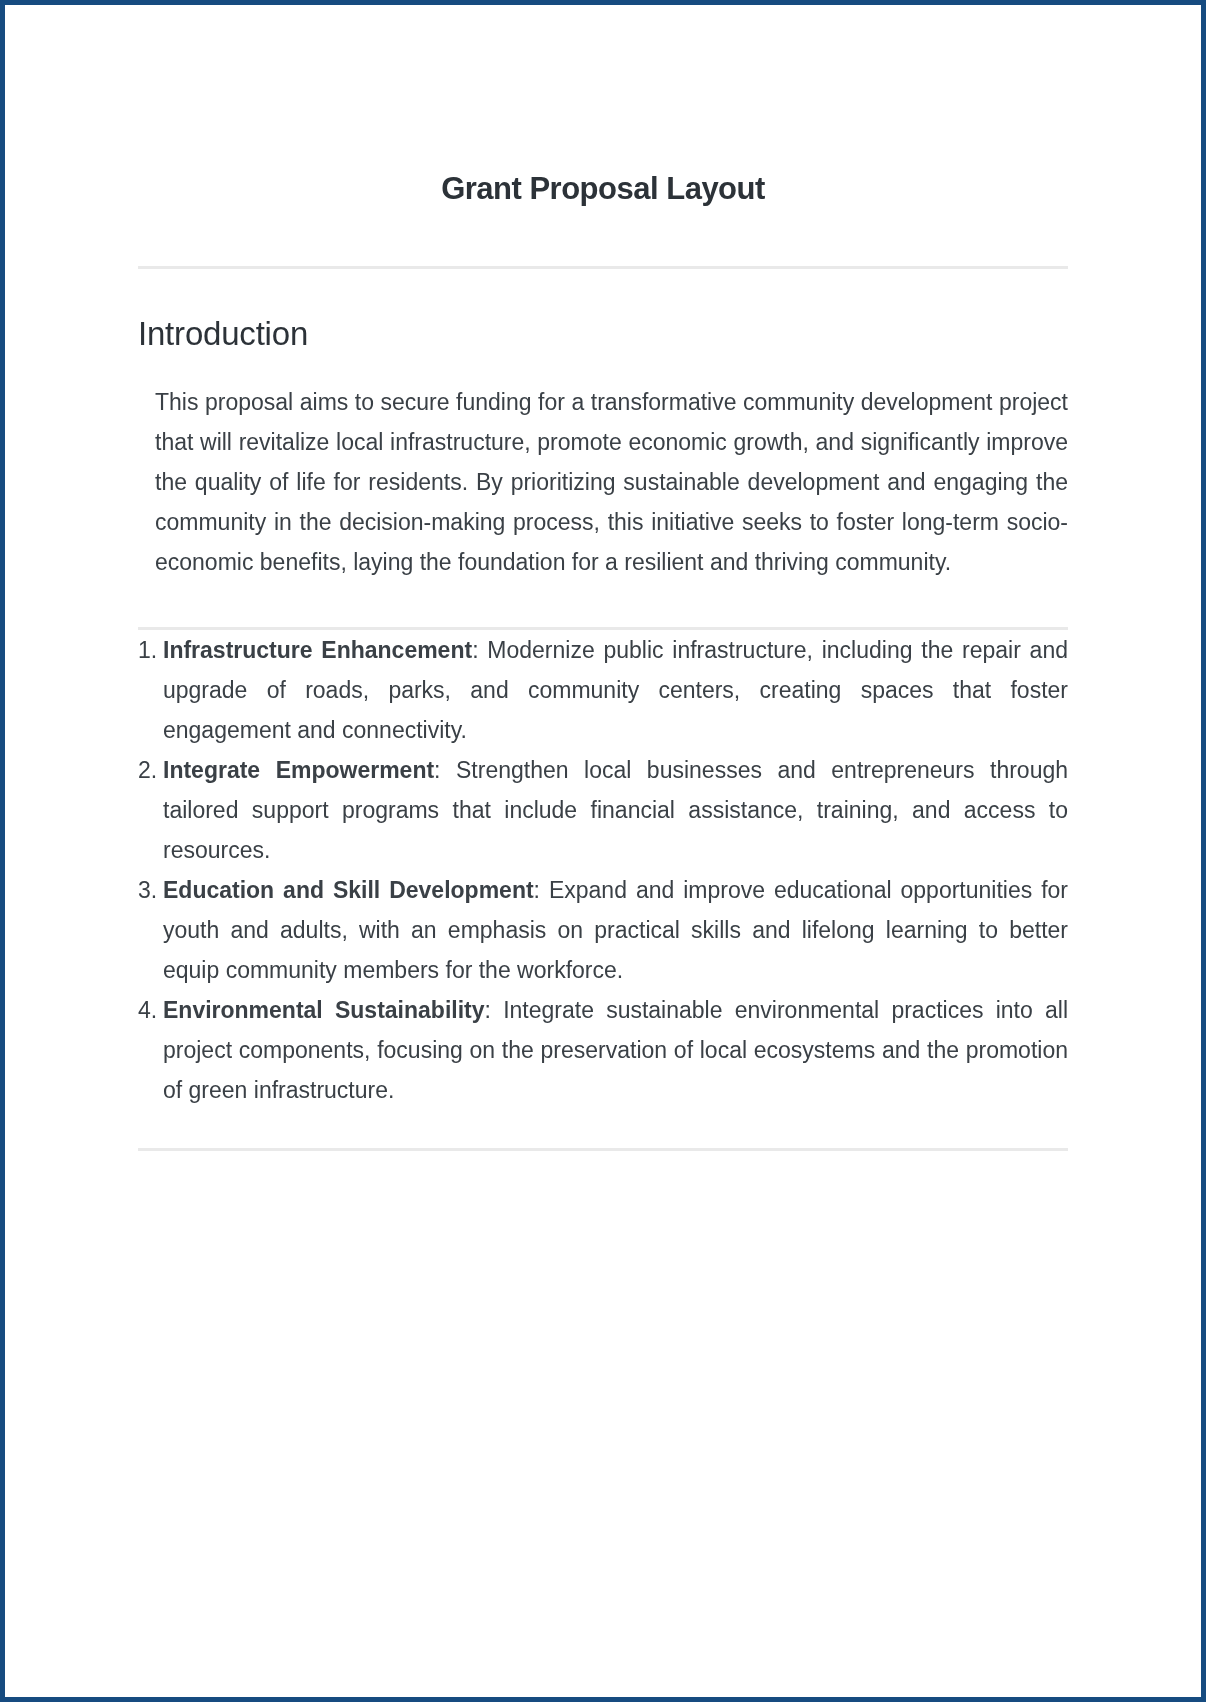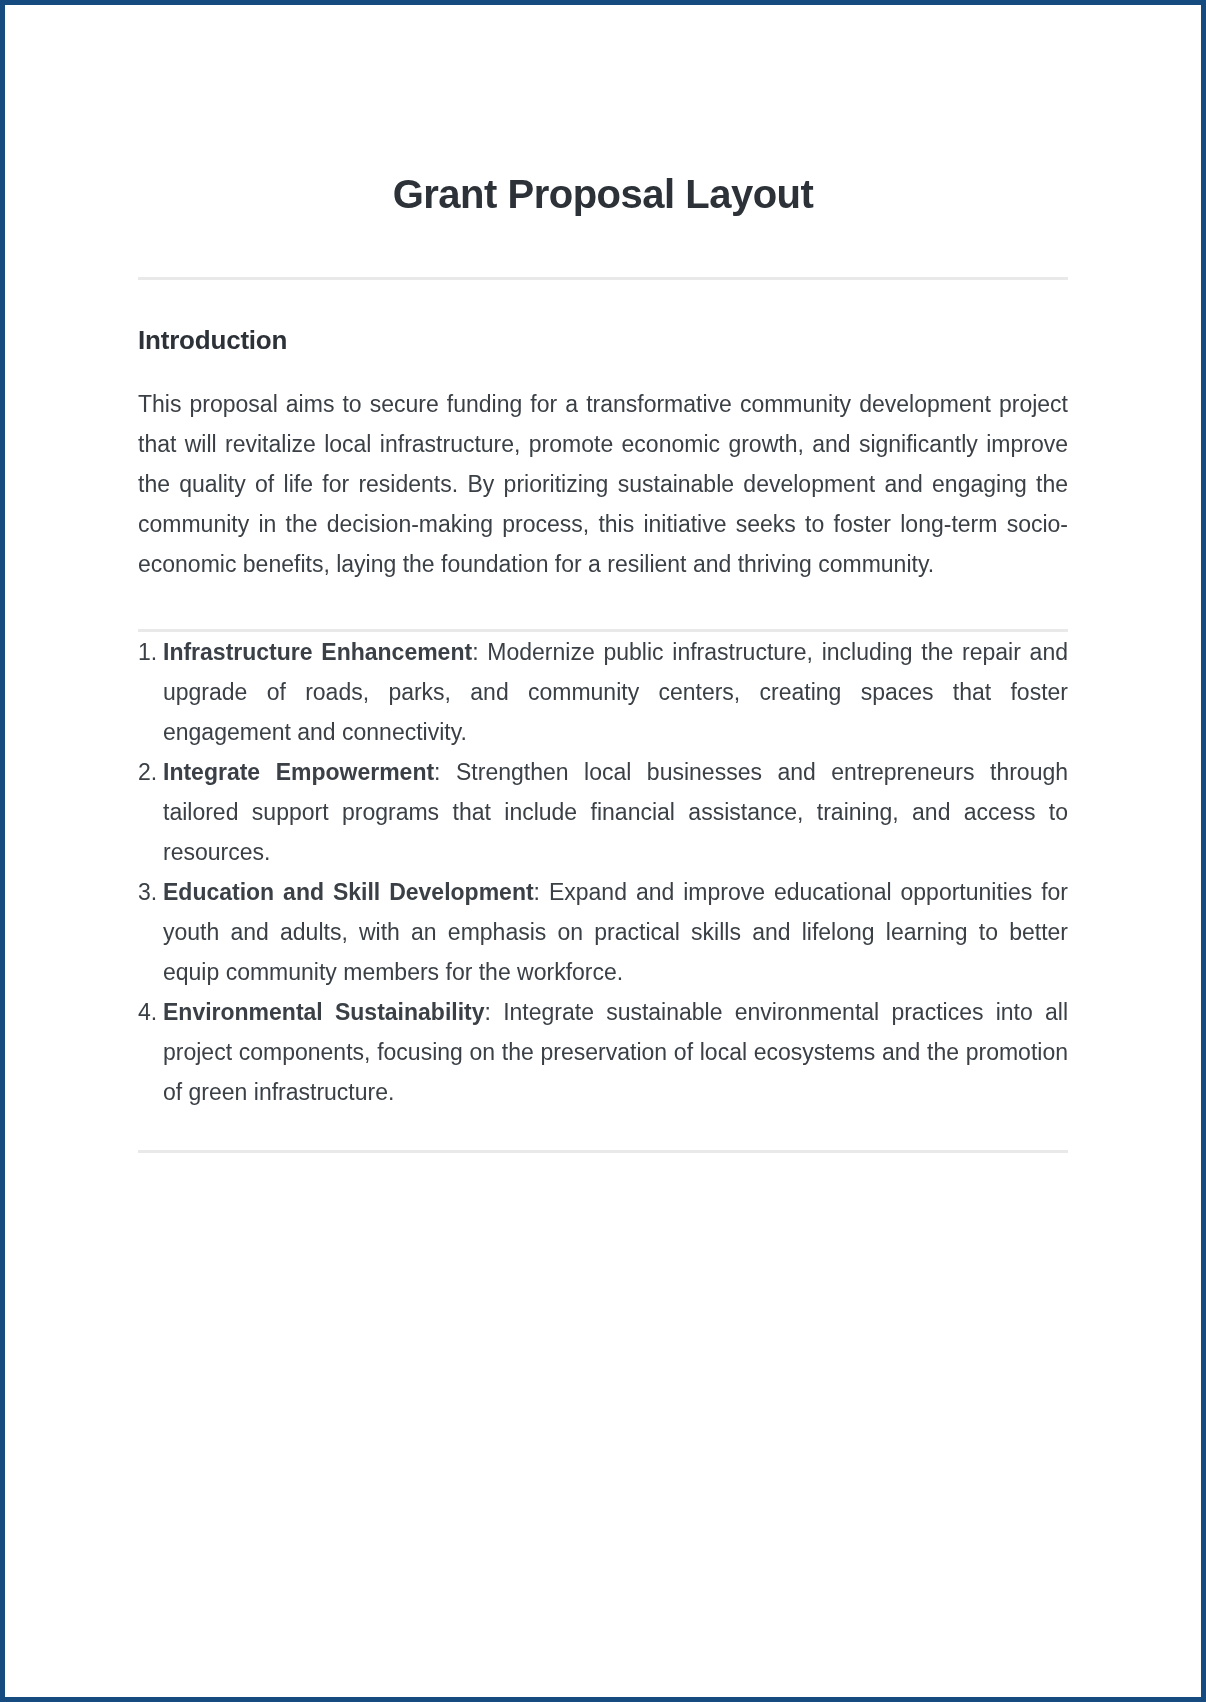--- a/index.html
+++ b/index.html
@@ -16,50 +16,50 @@
     font-family: "Liberation Sans", "DejaVu Sans", sans-serif;
   }
   .doc {
     box-sizing: border-box;
     width: 100%;
     height: 100%;
     padding: 0 133px;
   }
   .doc-title {
     margin: 165px 0 0 0;
-    font-size: 40px;
+    font-size: 31px;
     line-height: 1.2;
     font-weight: 700;
     letter-spacing: -0.5px;
     text-align: center;
     color: #2c3238;
   }
   .divider {
     height: 3px;
     background: #e9e9e9;
     margin: 0;
   }
   .divider-1 { margin-top: 59px; }
   .divider-2 { margin-top: 45px; }
   .divider-3 { margin-top: 38px; }
   .section-heading {
     margin: 45px 0 0 0;
-    font-size: 26px;
+    font-size: 33px;
     line-height: 1.2;
-    font-weight: 700;
+    font-weight: 400;
     letter-spacing: -0.2px;
     color: #2c3238;
   }
   .body-text {
     margin: 28px 0 0 0;
     font-size: 23px;
     line-height: 40px;
     color: #3a4046;
   }
-  .justified { text-align: justify; }
+  .justified { text-align: justify; margin-left: 17px; }
   .objectives-list {
     list-style: none;
     margin: 0;
     padding: 0;
     font-size: 23px;
     line-height: 40px;
     color: #3a4046;
   }
   .objective-item {
     position: relative;

